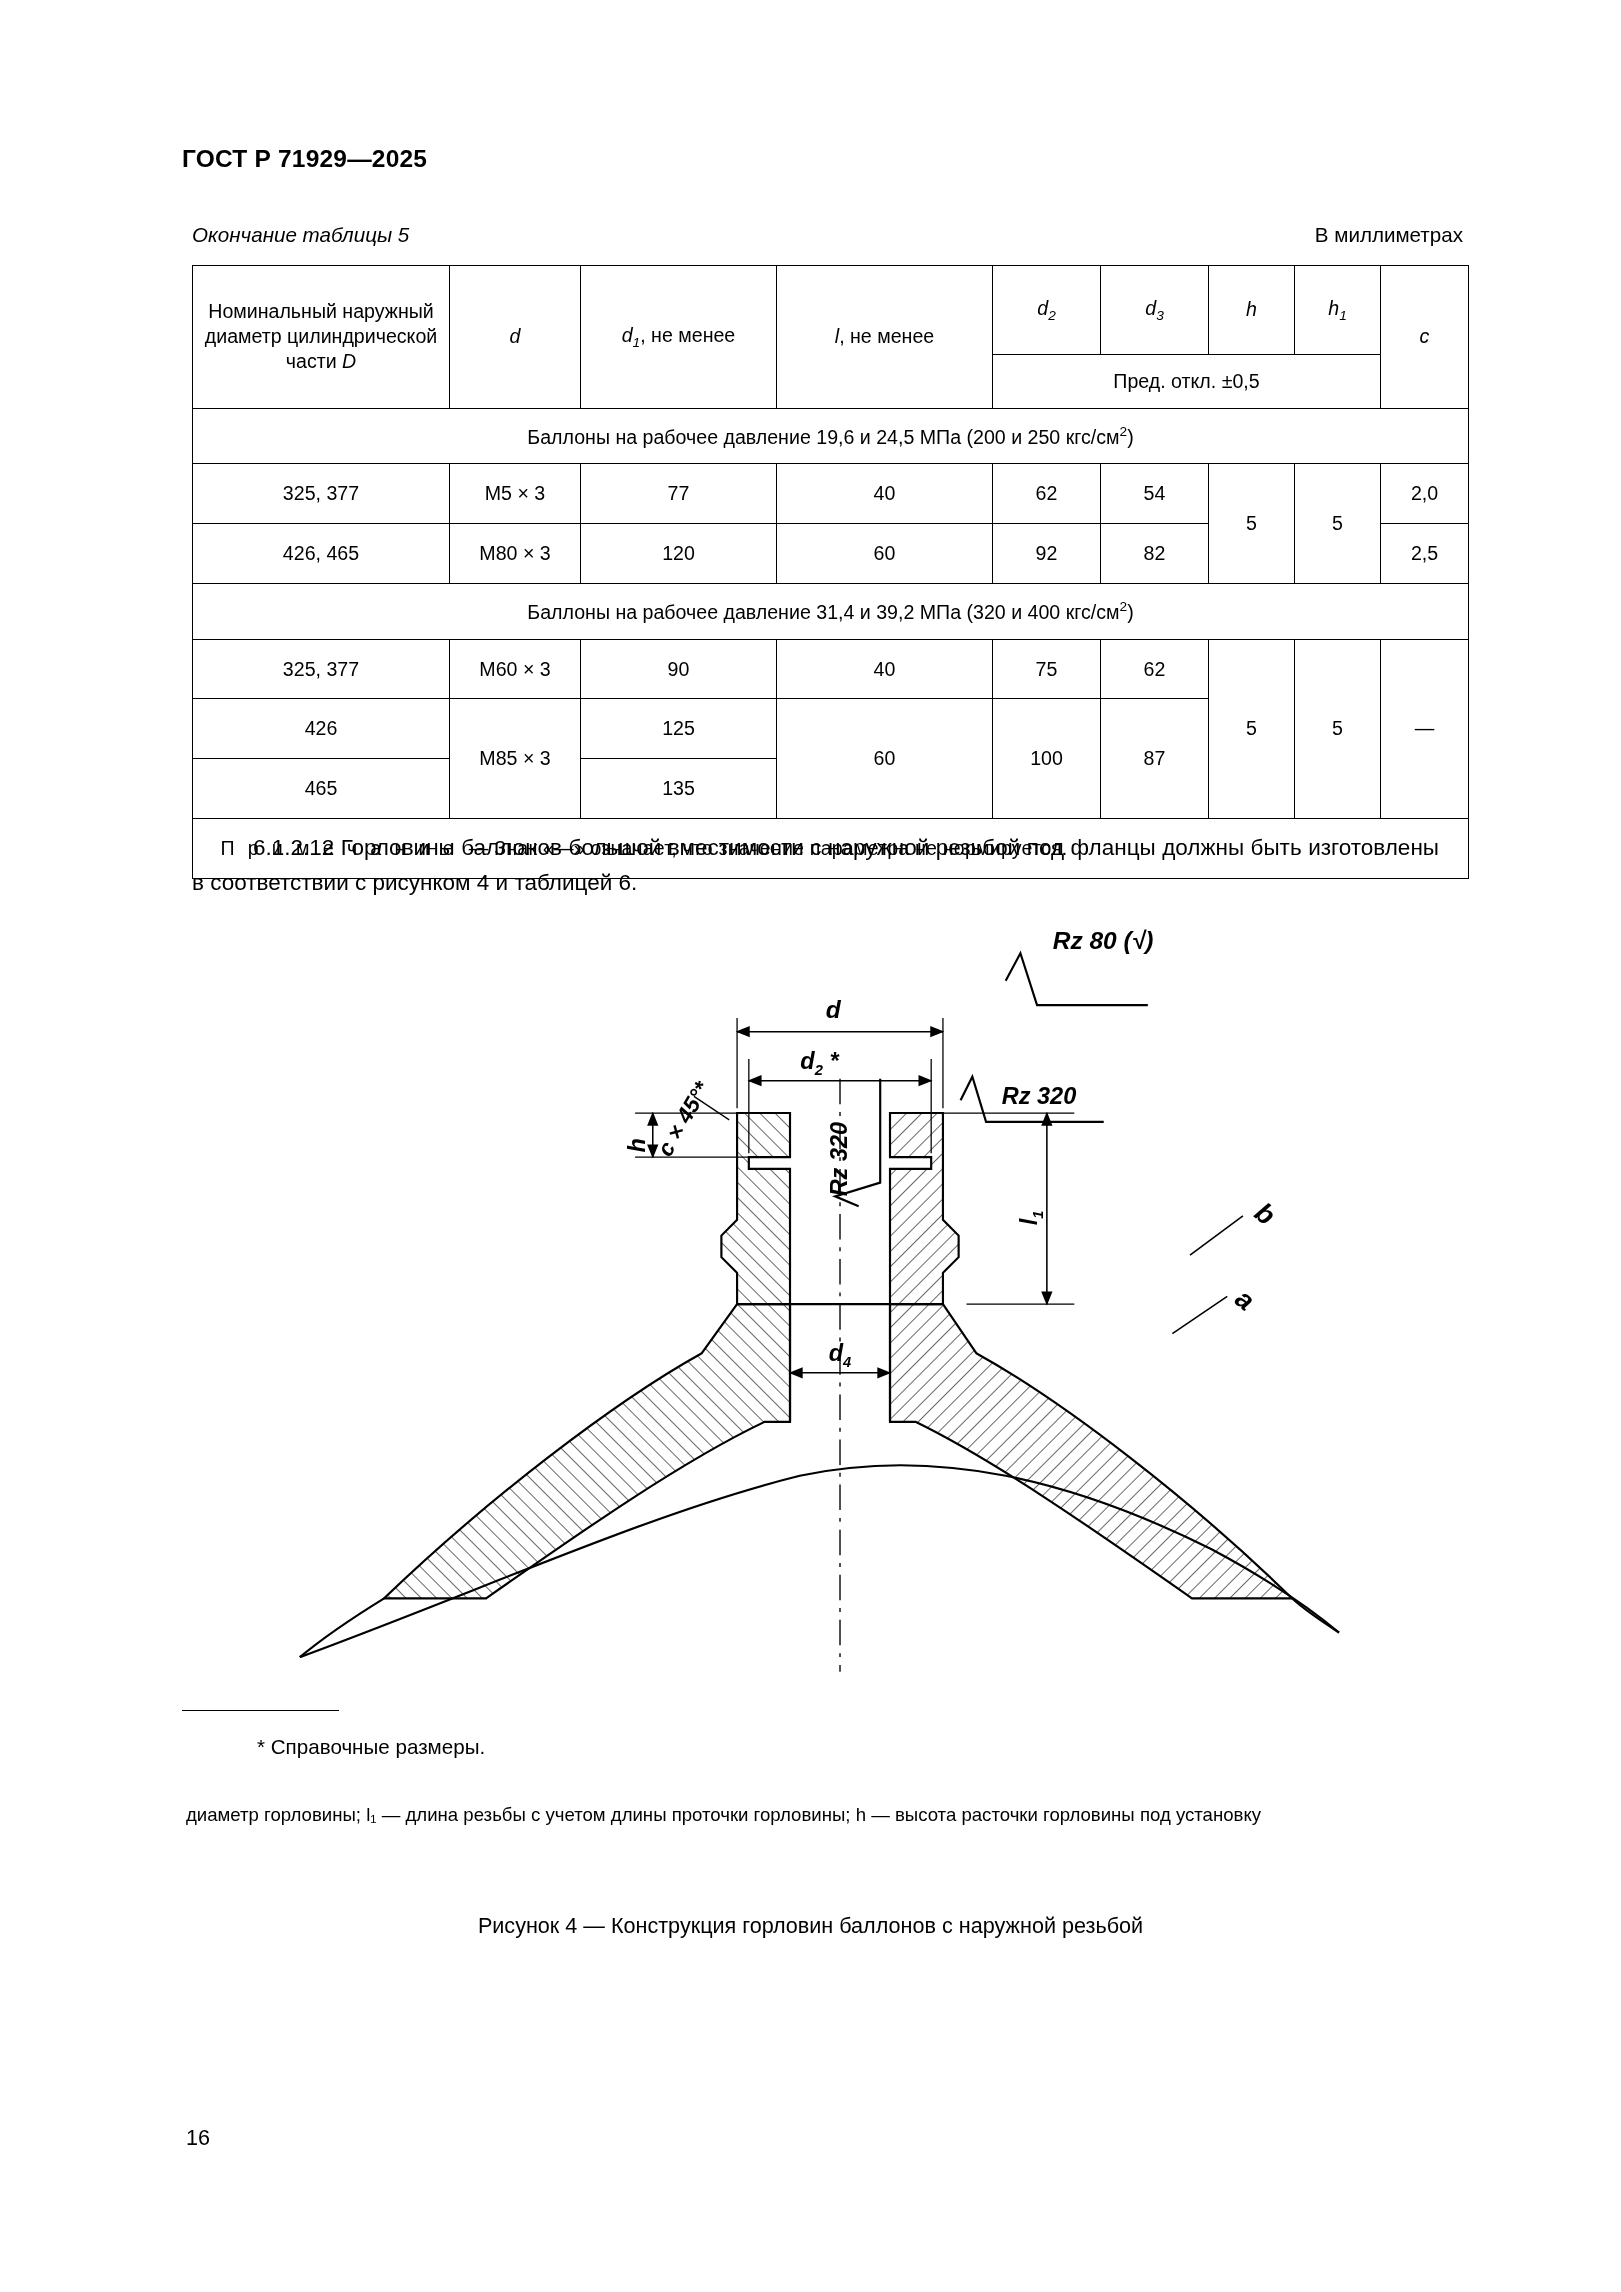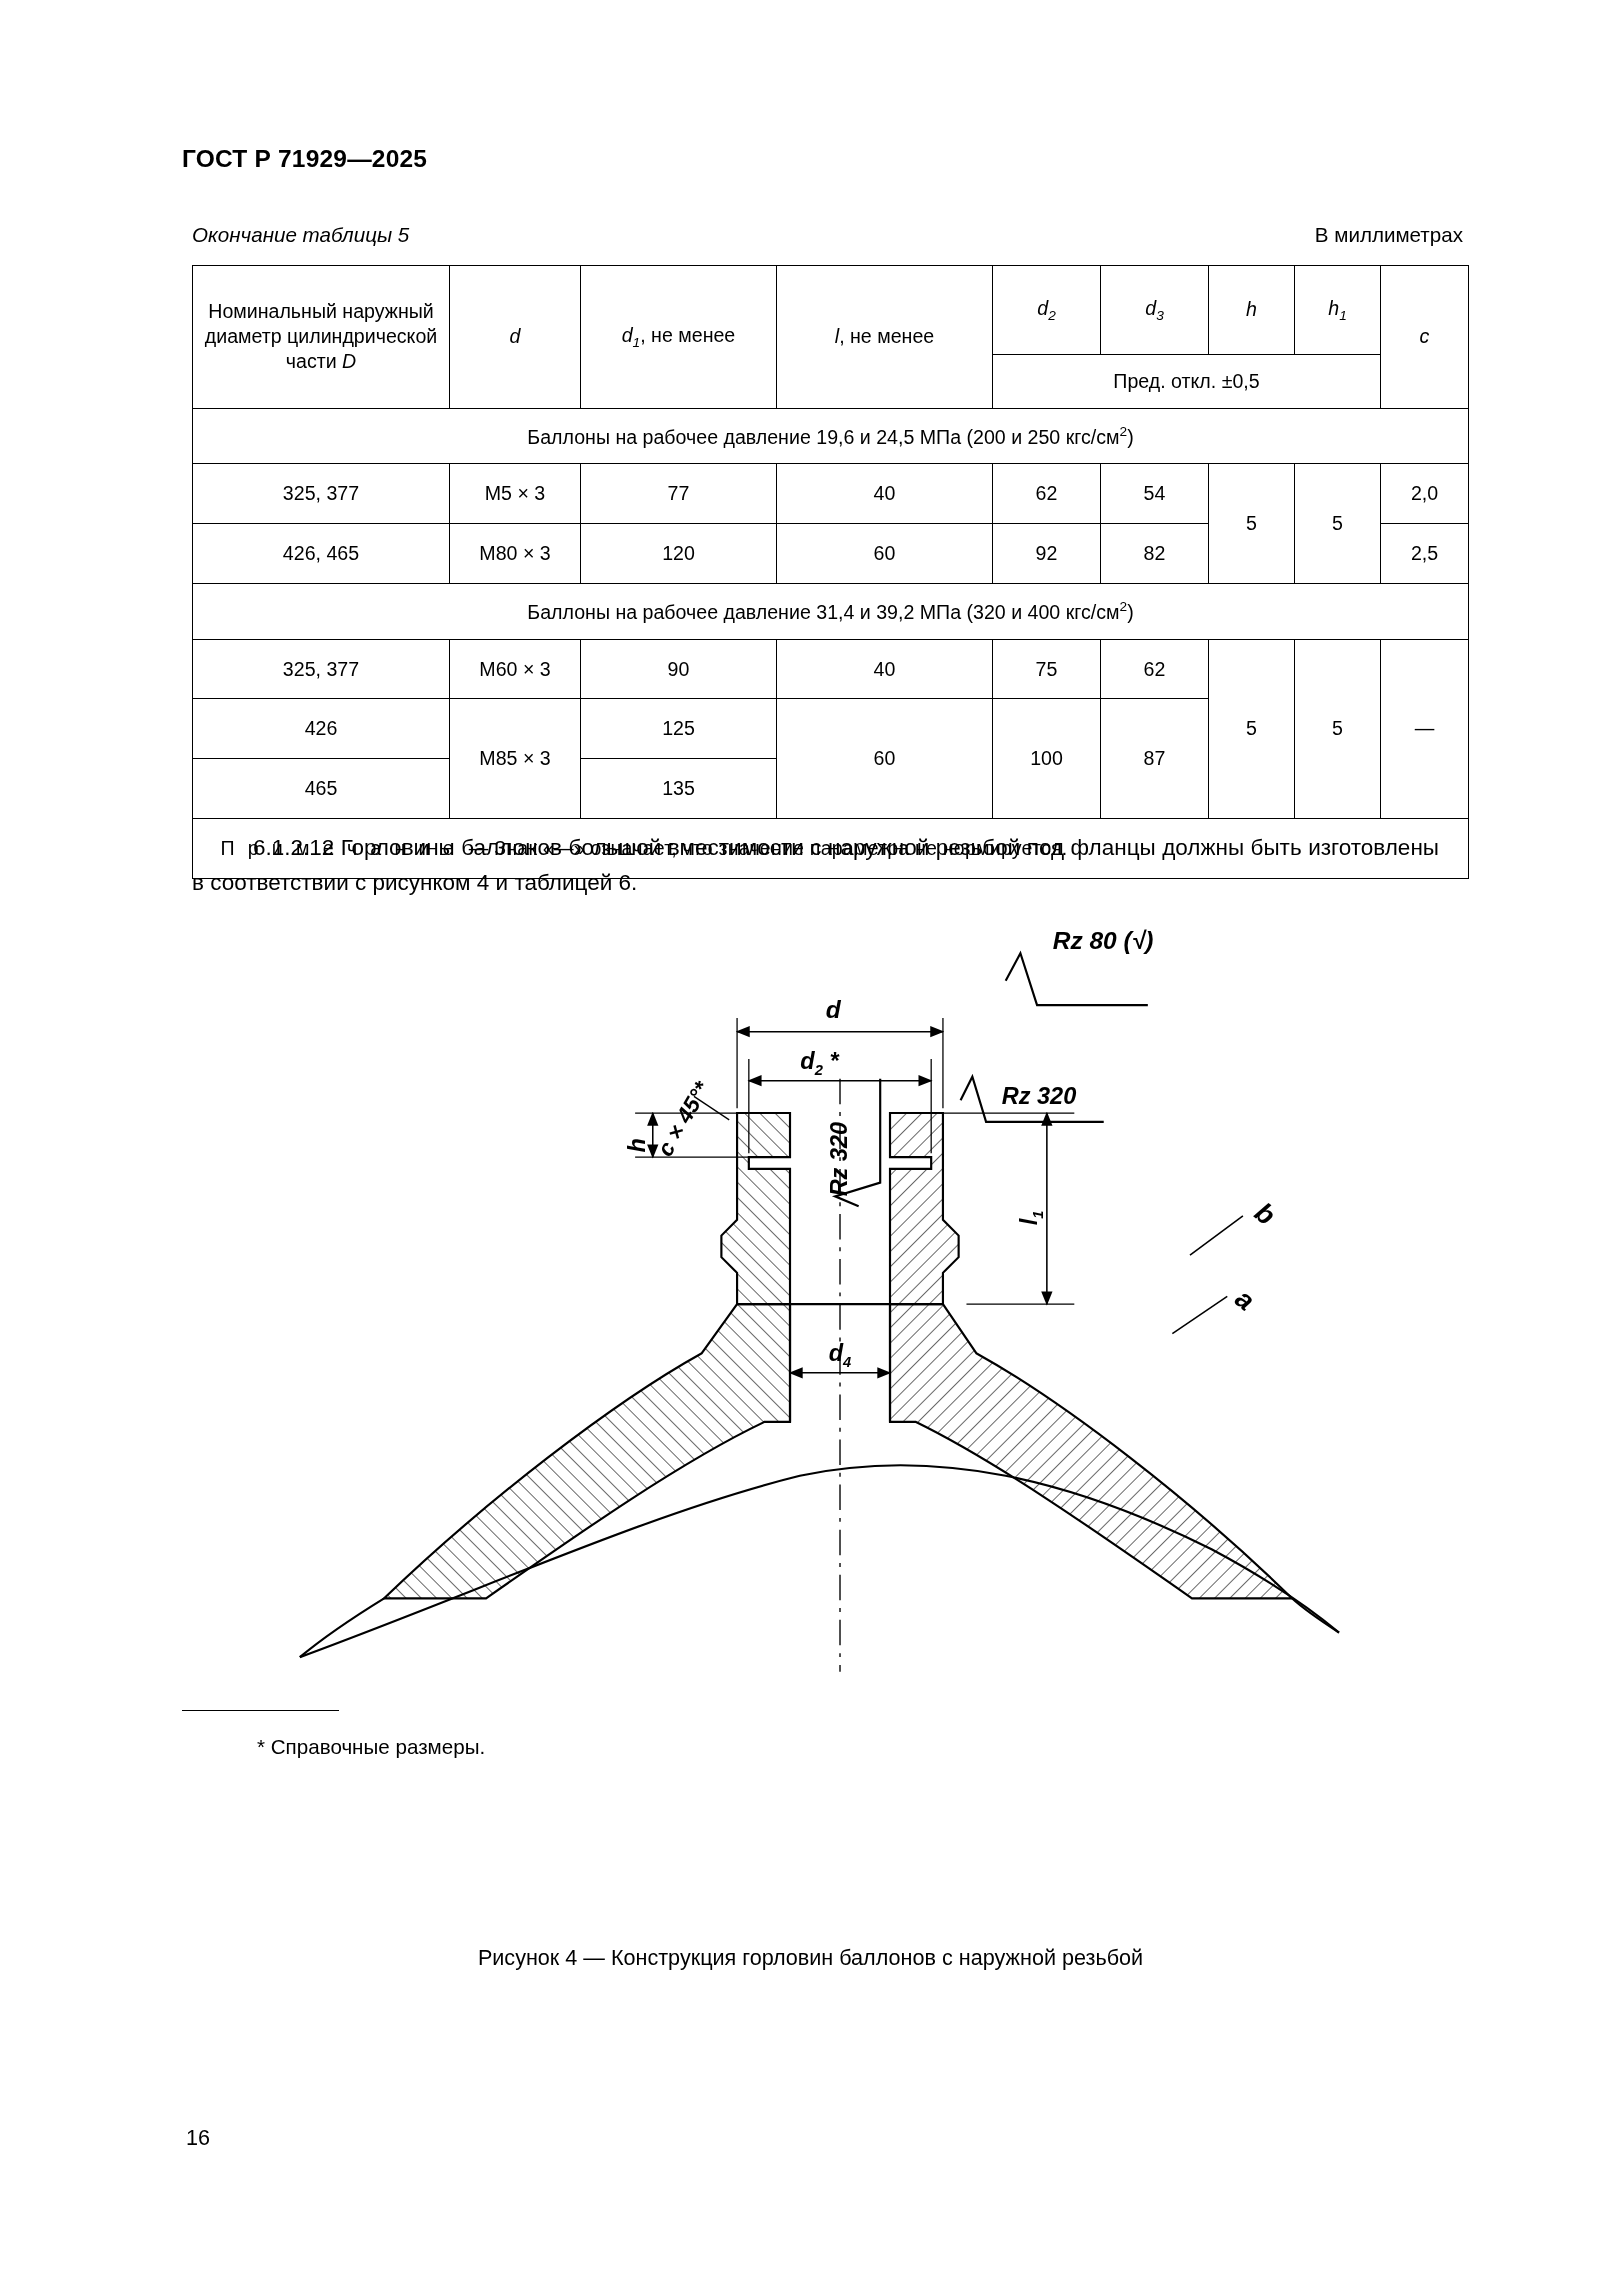--- a/index.html
+++ b/index.html
@@ -129,21 +129,20 @@
   }
   .fig-legend .l1 { text-align: left; }
   .fig-legend .l2 { text-align: left; }
   .fig-caption {
     position: absolute;
     left: 0;
     top: 1913px;
     width: 1621px;
     text-align: center;
     font-size: 21.6px;
-    margin-top: 32px;
   }
   .page-number {
     position: absolute;
     left: 186px;
     top: 2125px;
     font-size: 21.6px;
   }
 </style>
 </head>
 <body>
@@ -374,20 +373,21 @@
 
         <text x="1062" y="398" font-size="28" font-style="italic" font-weight="bold" transform="rotate(38 1062 398)">a</text>
       </g>
     </svg>
   </div>
 
   <div class="fig-footnote-rule"></div>
   <div class="fig-footnote">* Справочные размеры.</div>
 
   <div class="fig-legend">
+    <div class="l2">диаметр горловины; l₁ — длина резьбы с учетом длины проточки горловины; h — высота расточки горловины под установку</div>
   </div>
 
   <div class="fig-caption">Рисунок 4 — Конструкция горловин баллонов с наружной резьбой</div>
 
   <div class="page-number">16</div>
 
 </div>
 
 
 </body></html>

